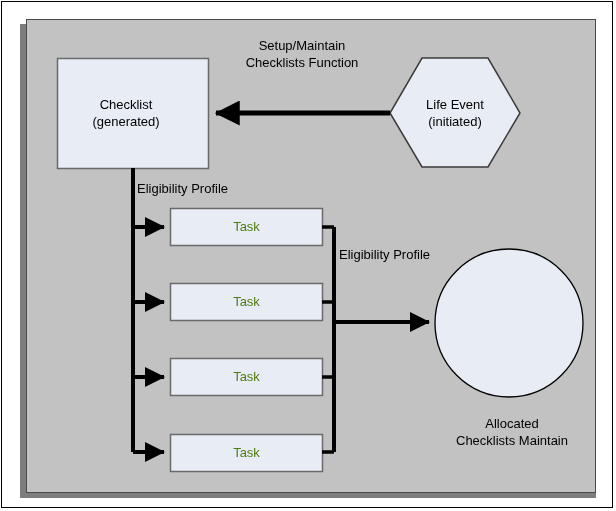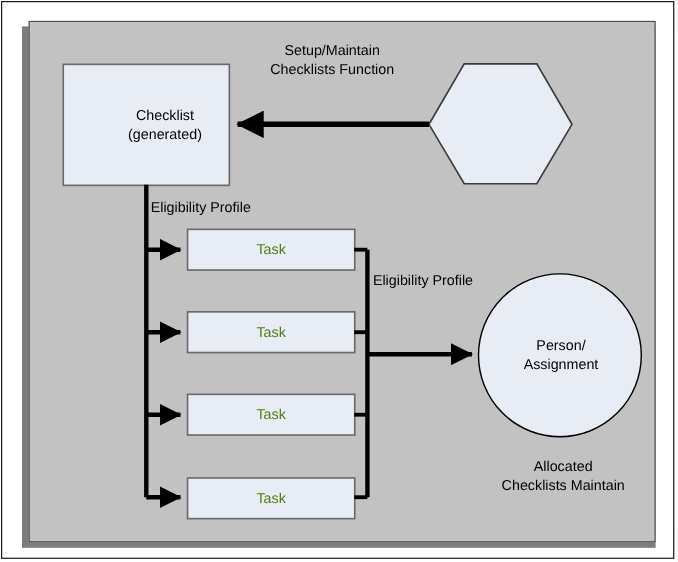--- a/index.html
+++ b/index.html
@@ -66,21 +66,21 @@
     font-size: 13px;
     line-height: 17px;
     white-space: pre-line;
     pointer-events: none;
   }
   .node-label { }
   #label-setup-maintain {
     left: 212px; top: 37px; width: 180px;
   }
   #label-checklist {
-    left: 57px; top: 96px; width: 138px; padding-left: 24px;
+    left: 57px; top: 96px; width: 138px;
   }
   #label-life-event {
     left: 390px; top: 96px; width: 130px;
   }
   #label-eligibility-1 {
     left: 137px; top: 180px; width: 130px; text-align: left;
   }
   #label-eligibility-2 {
     left: 339px; top: 246px; width: 130px; text-align: left;
   }
@@ -149,27 +149,27 @@
 
     <line x1="334" y1="322" x2="429" y2="322" stroke="#000000" stroke-width="4" marker-end="url(#arrow-right)"></line>
   </svg>
 
   <div class="free-label" id="label-setup-maintain">Setup/Maintain
 Checklists Function</div>
 
   <div class="node-label" id="label-checklist">Checklist
 (generated)</div>
 
+  <div class="node-label" id="label-life-event">Life Event
+(initiated)</div>
 
   <div class="free-label" id="label-eligibility-1">Eligibility Profile</div>
 
   <div class="free-label" id="label-eligibility-2">Eligibility Profile</div>
 
-  <div class="node-label" id="label-person-assignment">Person/
-Assignment</div>
 
   <div class="free-label" id="label-allocated">Allocated
 Checklists Maintain</div>
 
   <div class="task-label" id="task-label-0">Task</div>
   <div class="task-label" id="task-label-1">Task</div>
   <div class="task-label" id="task-label-2">Task</div>
   <div class="task-label" id="task-label-3">Task</div>
 
 </div>

